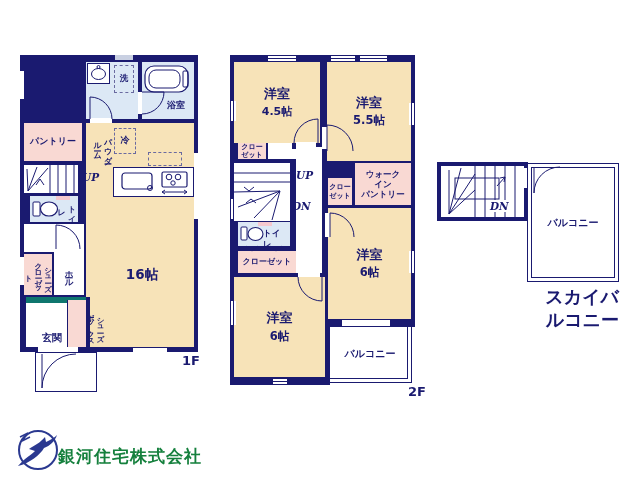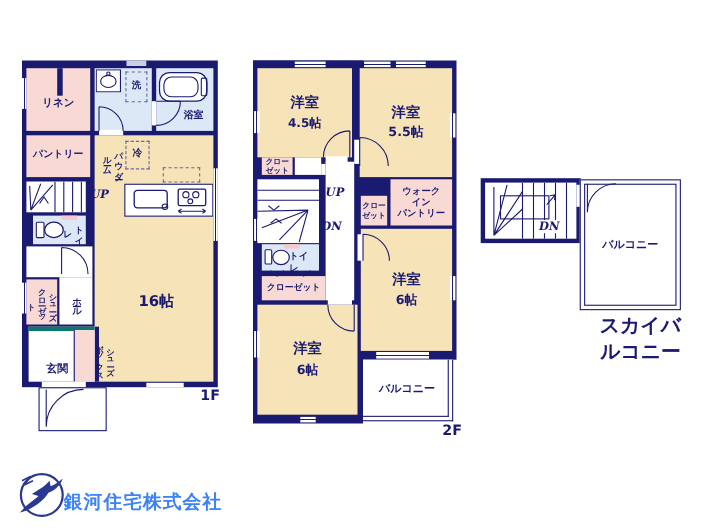--- a/index.html
+++ b/index.html
@@ -20,25 +20,20 @@
   .tab{background:#C9D0E2;}
   svg{display:block;}
 </style>
 </head>
 <body>
 
 <div id="canvas">
 
   <div class="plan" style="left:20px;top:55px;width:178px;height:297px;background:#1A1A70;">
 
-    <div class="room" style="left:4px;top:7px;width:58px;height:57px;background:#F9D9D3;">
-      <div class="lbl cen" style="position:absolute;left:0;top:24px;width:58px;height:16px;font-size:9.5px;">
-          <span>リネン</span>
-        </div>
-    </div>
     <div class="abs" style="left:32px;top:7px;width:5px;height:25px;background:#1A1A70;"></div>
 
     <div class="room cen" style="left:4px;top:68px;width:58px;height:38px;background:#F9D9D3;">
       <span class="lbl" style="font-size:9px;">パントリー</span>
     </div>
 
     <div class="room" style="left:66px;top:7px;width:52px;height:57px;background:#DCE8F5;">
       <svg style="position:absolute;left:1px;top:1px;" width="23" height="21" viewBox="0 0 23 21">
         <rect x="0.5" y="0.5" width="22" height="20" fill="#ffffff" stroke="#1A1A70" stroke-width="1"></rect>
         <ellipse cx="11.5" cy="11" rx="7" ry="5.5" fill="none" stroke="#1A1A70" stroke-width="1"></ellipse>
@@ -99,21 +94,21 @@
     <div class="abs" style="left:36px;top:141px;width:14px;height:4px;background:#F5C9CF;"></div>
 
     <div class="abs" style="left:4px;top:169px;width:60px;height:28px;background:#ffffff;"></div>
     <div class="room cen" style="left:4px;top:199px;width:28px;height:41px;background:#F9D9D3;">
       <div class="lbl ml vtext" style="font-size:7.5px;height:40px;">シューズ
 クローゼット</div>
     </div>
     <div class="abs cen" style="left:34px;top:197px;width:30px;height:43px;background:#ffffff;">
       <div class="lbl vtext" style="font-size:8.5px;">ホール</div>
     </div>
-    <div class="abs" style="left:6px;top:242px;width:60px;height:50px;background:#ffffff;border-top:4px solid #0f766e;box-sizing:border-box;">
+    <div class="abs" style="left:6px;top:242px;width:60px;height:50px;background:#ffffff;border-top:6px solid #0f766e;box-sizing:border-box;">
       <div class="lbl" style="position:absolute;left:6px;top:28px;width:40px;font-size:10px;">玄関</div>
     </div>
     <div class="abs" style="left:47px;top:245px;width:19px;height:47px;background:#F9D9D3;border-left:1px solid #1A1A70;box-sizing:border-box;"></div>
     <div class="lbl ml vtext" style="position:absolute;left:67px;top:247px;width:18px;height:46px;font-size:7.5px;">シューズ
 ボックス</div>
 
     <div class="lbl" style="position:absolute;left:92px;top:211px;width:60px;font-size:13.5px;">16帖</div>
 
     <div class="abs tab" style="left:95px;top:0;width:18px;height:5px;"></div>
     <div class="abs winV" style="left:0;top:16px;width:4px;height:28px;"></div>
@@ -221,21 +216,21 @@
       <path d="M88,88 L88,64 M64,88 A24,24 0 0 1 88,64" stroke="#1A1A70" stroke-width="1" fill="none"></path>
       <rect x="92" y="72" width="5" height="22" fill="#ffffff"></rect>
       <path d="M97,70 L97,96 M97,70 A26,26 0 0 1 123,96" stroke="#1A1A70" stroke-width="1" fill="none"></path>
       <rect x="95" y="158" width="5" height="24" fill="#ffffff"></rect>
       <path d="M100,158 L100,182 M100,158 A24,24 0 0 1 124,182" stroke="#1A1A70" stroke-width="1" fill="none"></path>
       <rect x="68" y="217" width="22" height="5" fill="#ffffff"></rect>
       <path d="M92,222 L92,246 M92,246 A24,24 0 0 1 68,222" stroke="#1A1A70" stroke-width="1" fill="none"></path>
       <path d="M16,191 l6,5 l6,-5 M40,191 l6,5 l6,-5" stroke="#1A1A70" stroke-width="1" fill="none"></path>
     </svg>
   </div>
-  <div class="lbl" style="position:absolute;left:394px;top:384px;width:26px;font-size:13px;text-align:right;">2F</div>
+  <div class="lbl" style="position:absolute;left:404px;top:384px;width:26px;font-size:13px;">2F</div>
 
   <div class="abs" style="left:437px;top:162px;width:91px;height:59px;background:#1A1A70;">
     <div class="abs" style="left:4px;top:4px;width:83px;height:51px;background:#ffffff;">
       <svg width="83" height="51" viewBox="0 0 83 51">
         <path d="M34,0 V51 M44,0 V51 M54,0 V51 M64,0 V51 M74,0 V51" stroke="#1A1A70" stroke-width="1" fill="none"></path>
         <path d="M8,48 L8,4 M8,48 L20,2 M8,48 L34,8 M8,48 L34,24" stroke="#1A1A70" stroke-width="1" fill="none"></path>
         <rect x="14" y="12" width="44" height="21" fill="none" stroke="#1A1A70" stroke-width="1"></rect>
         <path d="M56,20 L64,11 M64,11 l-5,1 M64,11 l-1,5" stroke="#1A1A70" stroke-width="1" fill="none"></path>
       </svg>
     </div>
@@ -252,15 +247,15 @@
   </div>
   <div class="lbl" style="position:absolute;left:527px;top:285px;width:92px;font-size:18px;text-align:right;">スカイバルコニー</div>
 
   <div class="abs" style="left:12px;top:424px;width:50px;height:50px;">
     <svg width="50" height="50" viewBox="0 0 50 50">
       <circle cx="26" cy="26" r="19" fill="none" stroke="#2B3990" stroke-width="2"></circle>
       <path d="M6,42 C13,34 19,31 23,27 L17,25 C23,21 28,19 33,13 L34,18 C39,16 43,13 45,11 C43,17 38,22 32,24 C28,31 18,39 6,42 Z" fill="#2B3990"></path>
       <path d="M8,13 L16,9 L10,17 L18,13" stroke="#2B3990" stroke-width="1.5" fill="none"></path>
     </svg>
   </div>
-  <div style="position:absolute;left:58px;top:445px;width:200px;font-size:17px;font-weight:700;letter-spacing:1px;color:#3b82f6;">銀河住宅株式会社</div>
+  <div style="position:absolute;left:58px;top:445px;width:200px;font-size:17px;font-weight:700;letter-spacing:1px;color:#15803d;">銀河住宅株式会社</div>
 
 </div>
 
 </body></html>

